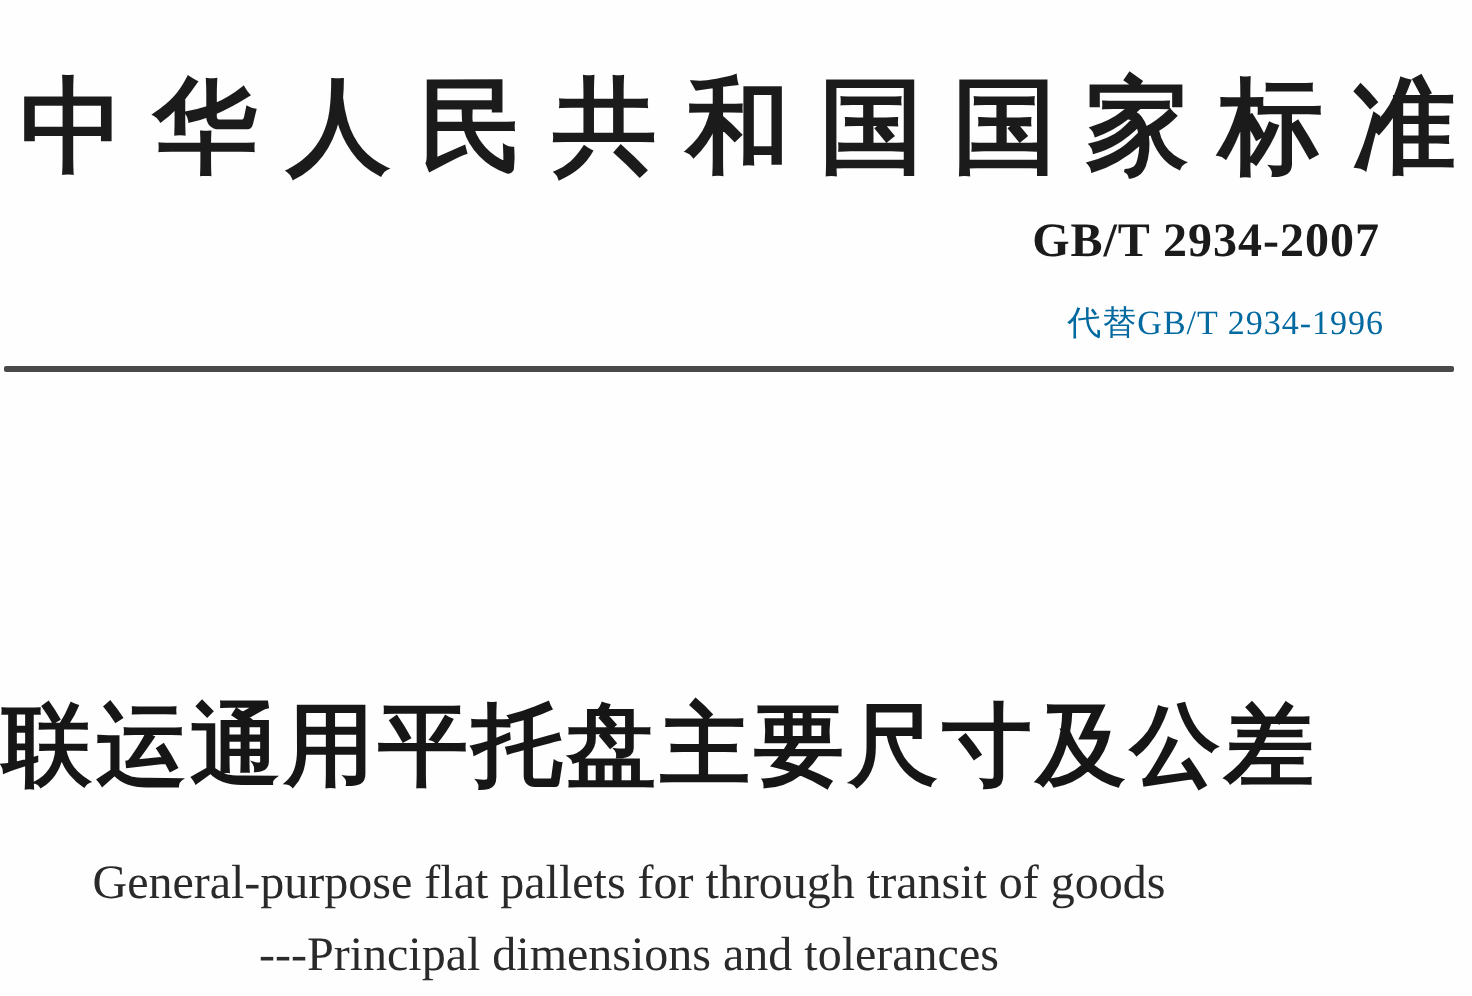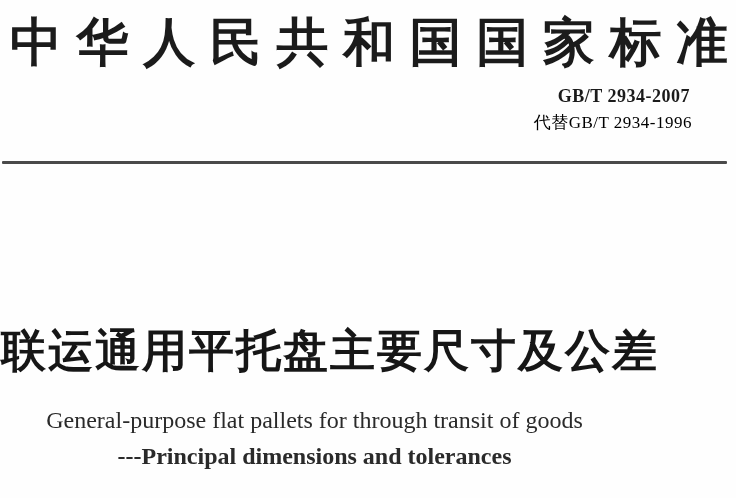--- a/index.html
+++ b/index.html
@@ -11,20 +11,21 @@
     height: 498px;
     position: relative;
     overflow: hidden;
     background: #fefefe;
     font-family: "Liberation Serif", "DejaVu Serif", serif;
     color: #1b1b1b;
   }
   .page {
     position: absolute;
     inset: 0;
+    margin-top: 22px;
   }
   
   .header-title {
     position: absolute;
     top: 14px;
     left: 10px;
     right: 8px;
     font-size: 52px;
     font-weight: bold;
     line-height: 1.12;
@@ -32,34 +33,34 @@
     text-align: justify;
     text-align-last: justify;
     text-justify: inter-character;
     white-space: nowrap;
     font-family: "Liberation Serif", "DejaVu Serif", serif;
   }
   .standard-code {
     position: absolute;
     top: 86px;
     right: 46px;
-    font-size: 18px;
+    font-size: 24px;
     font-weight: bold;
     letter-spacing: 0.5px;
     text-align: center;
     font-family: "Liberation Serif", "DejaVu Serif", serif;
   }
   .replaces-note {
     position: absolute;
-    top: 111px;
+    top: 128px;
     right: 44px;
     font-size: 17px;
     letter-spacing: 0.5px;
     text-align: right;
-    color: #000000;
+    color: #0369a1;
     font-family: "Liberation Serif", "DejaVu Serif", serif;
   }
   .divider-rule {
     position: absolute;
     top: 161px;
     left: 2px;
     width: 725px;
     height: 3px;
     background: #4a4a4a;
     border-radius: 1px;
@@ -81,21 +82,21 @@
     position: absolute;
     left: 0;
     width: 629px;
     text-align: center;
     font-size: 24px;
     line-height: 1.2;
     color: #2a2a2a;
     font-family: "Liberation Serif", "DejaVu Serif", serif;
   }
   .subtitle-en.line1 { top: 406px; }
-  .subtitle-en.line2 { top: 442px; font-weight: bold; }
+  .subtitle-en.line2 { top: 442px; }
 </style>
 </head>
 <body>
 
 <div class="page">
 
   <div class="header-title">中华人民共和国国家标准</div>
 
   <div class="standard-code">GB/T 2934-2007</div>
 

